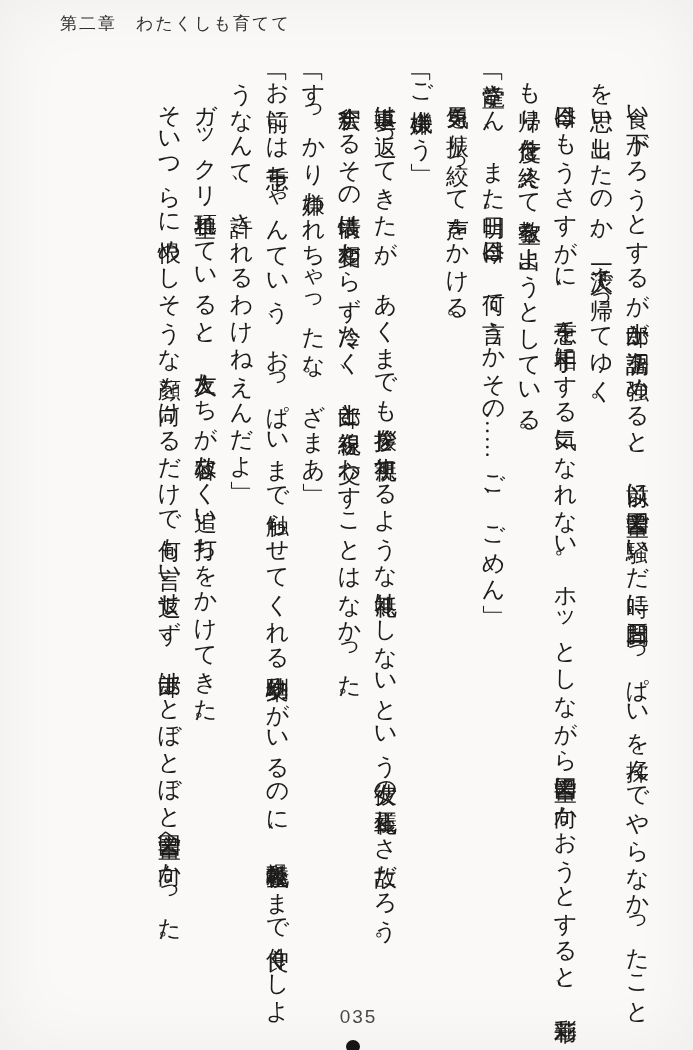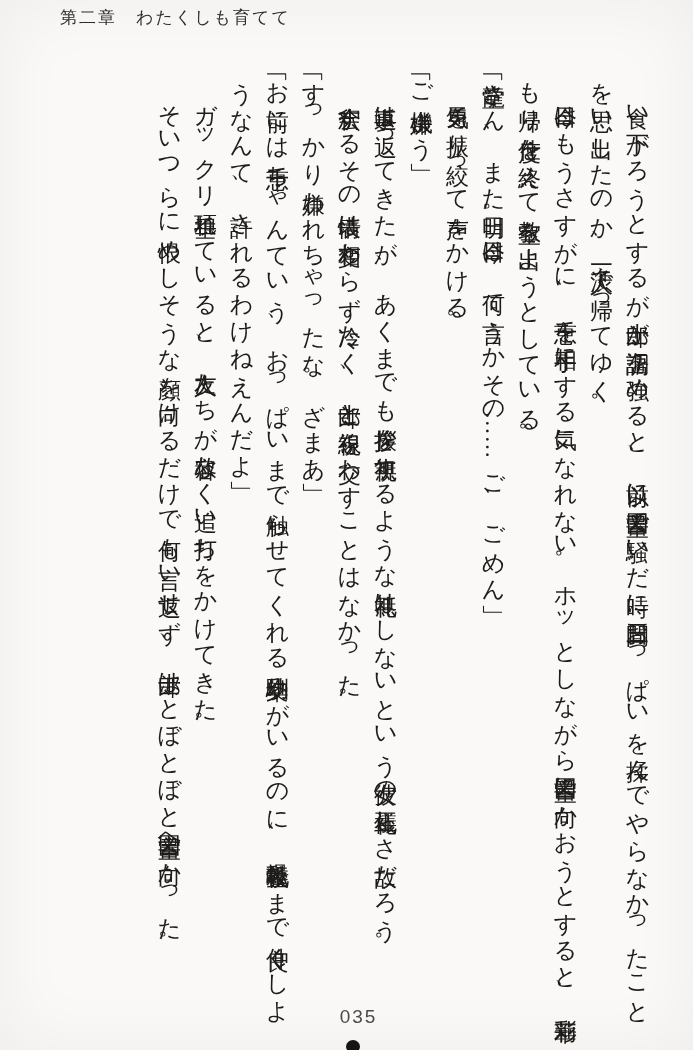--- a/index.html
+++ b/index.html
@@ -15,21 +15,21 @@
   .page {
     position: relative;
     width: 693px;
     height: 1050px;
     background: #faf9f7;
     box-shadow: inset 0 0 70px rgba(0,0,0,0.05);
     font-family: "Liberation Serif", "DejaVu Serif", serif;
   }
   .running-head {
     position: absolute;
-    top: 6px;
+    top: 12px;
     left: 60px;
     font-size: 17px;
     color: #2e2d2b;
     letter-spacing: 2px;
     white-space: pre;
   }
   .text-body {
     position: absolute;
     top: 66px;
     right: 38px;

